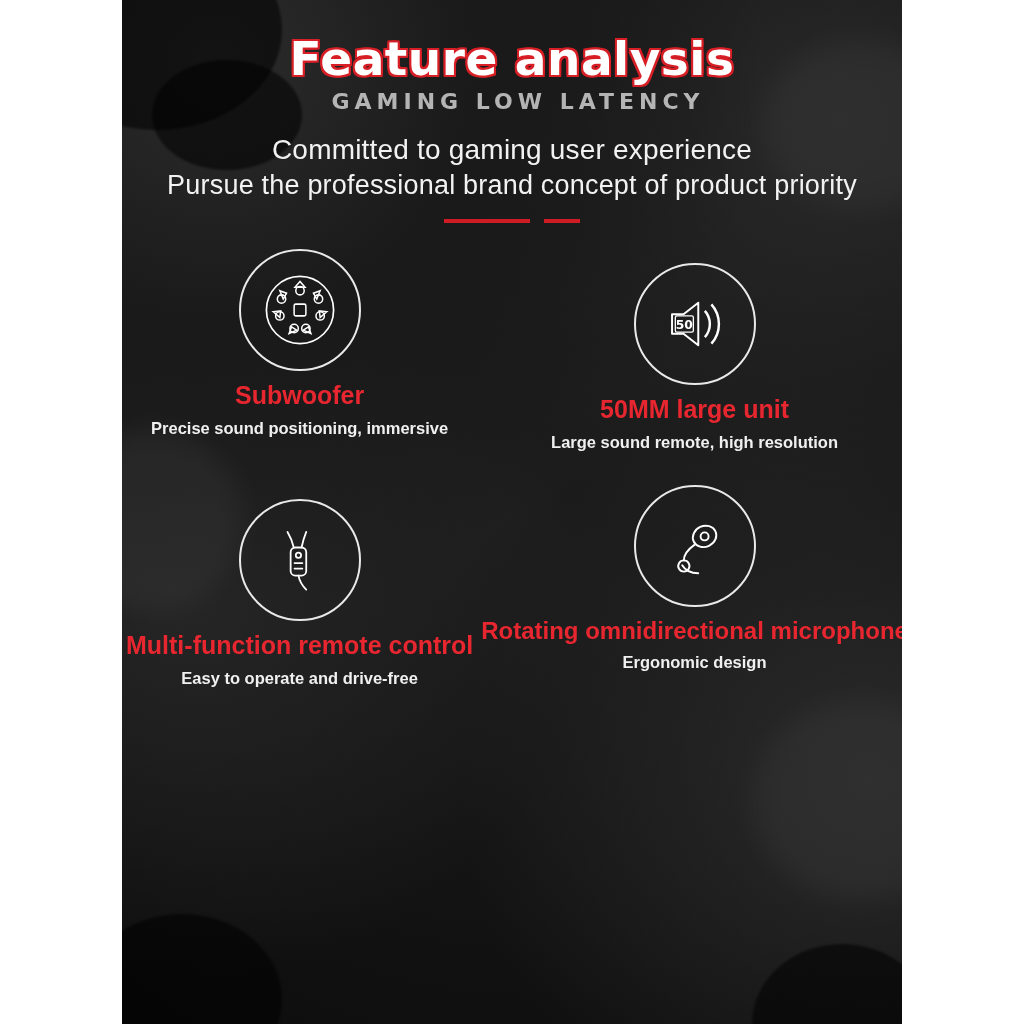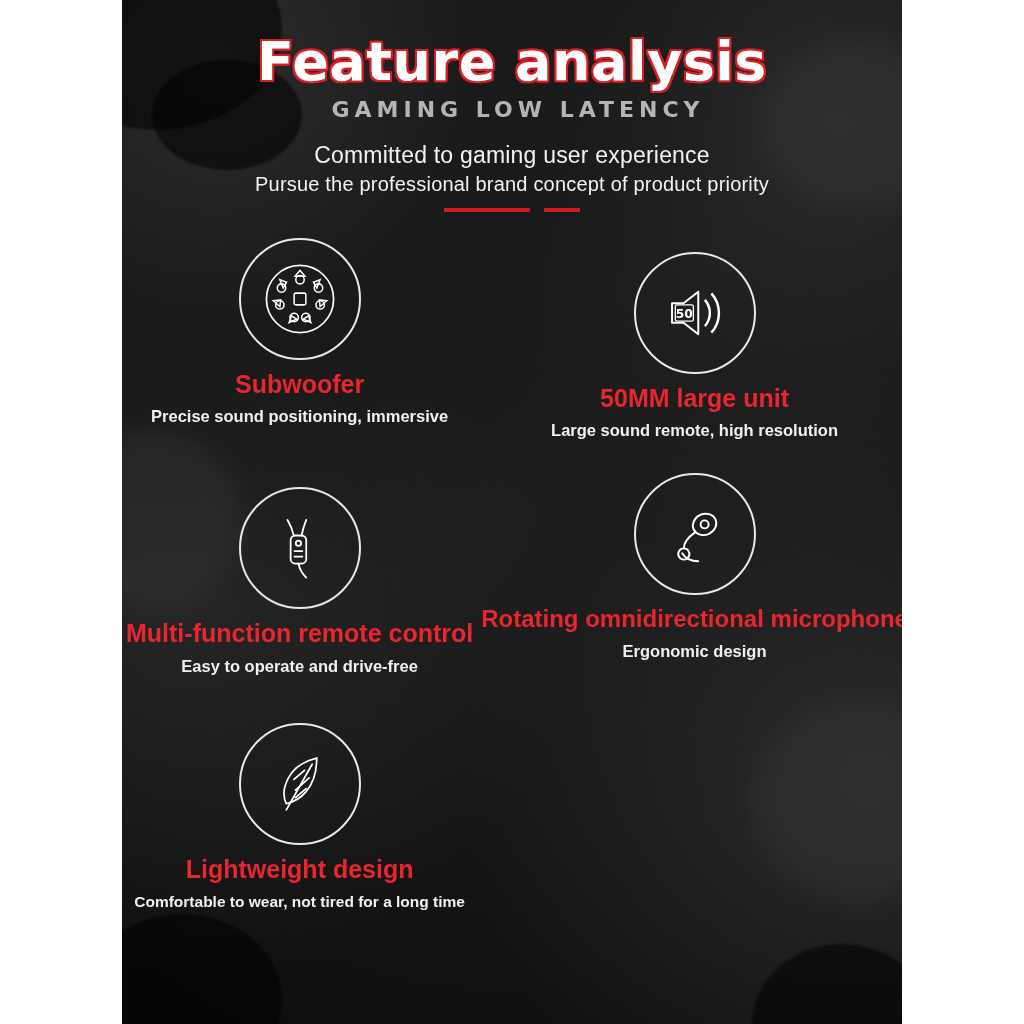--- a/index.html
+++ b/index.html
@@ -48,21 +48,21 @@
   }
 
   
   .header {
     text-align: center;
     padding-top: 34px;
   }
   .main-title {
     font-family: "DejaVu Sans", sans-serif;
     font-weight: bold;
-    font-size: 54px;
+    font-size: 47px;
     color: #ffffff;
     letter-spacing: 0.5px;
     text-shadow:
        2px 0 0 #d81f26,
       -2px 0 0 #d81f26,
        0 2px 0 #d81f26,
        0 -2px 0 #d81f26,
        2px 2px 0 #d81f26,
       -2px 2px 0 #d81f26,
        2px -2px 0 #d81f26,
@@ -73,29 +73,29 @@
   .subtitle-caps {
     font-family: "DejaVu Sans", sans-serif;
     font-size: 22px;
     letter-spacing: 5px;
     color: #cfcfcf;
     margin: 4px 0 6px 12px;
     font-weight: bold;
     opacity: 0.85;
   }
   .subtitle-1 {
-    font-size: 23px;
+    font-size: 28px;
     color: #f2f2f2;
     margin: 20px 0 4px 0;
     letter-spacing: 0.2px;
   }
   .subtitle-2 {
-    font-size: 20px;
+    font-size: 27px;
     color: #f2f2f2;
-    margin: 0 0 12px 0;
+    margin: 0 0 18px 0;
     letter-spacing: 0.2px;
   }
   .rule-wrap {
     display: flex;
     justify-content: center;
     align-items: center;
     gap: 14px;
     margin-top: 8px;
   }
   .rule-long {
@@ -248,27 +248,16 @@
             <circle cx="62" cy="38" r="5"></circle>
             <path d="M50 48 q-14 10 -14 20"></path>
             <path d="M36 68 a7 7 0 1 0 0.1 0"></path>
             <path d="M34 74 q6 10 20 10"></path>
           </svg>
         </div>
         <div class="feat-title sm">Rotating omnidirectional microphone</div>
         <div class="feat-desc">Ergonomic design</div>
       </div>
 
-      <div class="cell row3">
-        <div class="icon-circle">
-          <svg width="76" height="76" viewBox="0 0 100 100" fill="none" stroke="#ffffff" stroke-width="2.3" stroke-linecap="round">
-            <path d="M72 16 q-34 8 -42 38 q-3 12 2 22 q16 -4 26 -16 q14 -16 14 -44 z"></path>
-            <path d="M66 24 l-34 60"></path>
-            <path d="M56 32 l-14 12 M62 42 l-18 16 M58 56 l-14 12"></path>
-          </svg>
-        </div>
-        <div class="feat-title">Lightweight design</div>
-        <div class="feat-desc tiny">Comfortable to wear, not tired for a long time</div>
-      </div>
 
     </div>
   </div>
 </div>
 
 </body></html>

